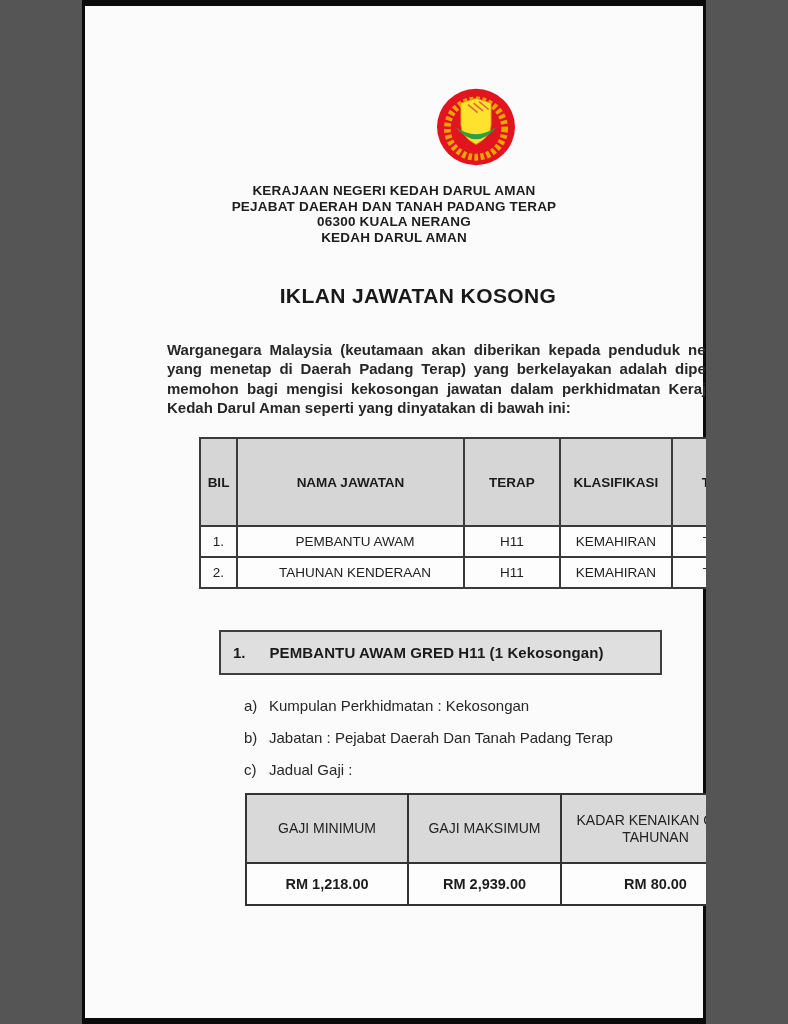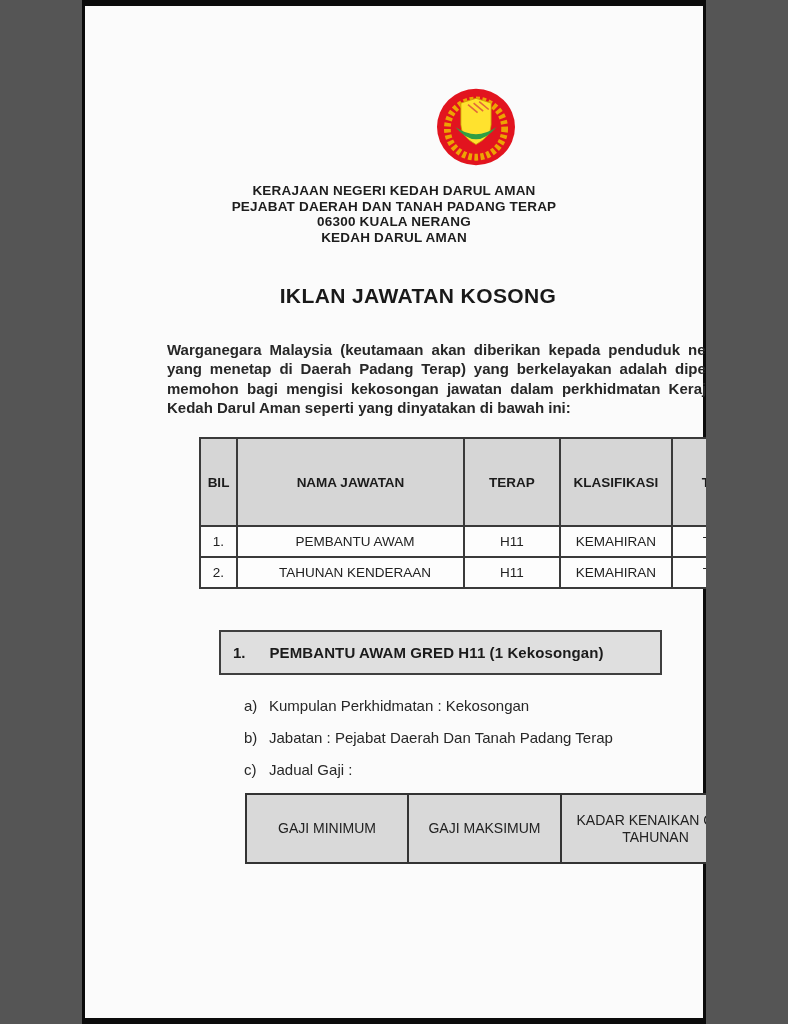--- a/index.html
+++ b/index.html
@@ -163,17 +163,22 @@
         <col style="width:162px">
           <col style="width:153px">
           <col style="width:189px">
       </colgroup>
       <tbody>
           <tr>
         <th>GAJI MINIMUM</th>
         <th>GAJI MAKSIMUM</th>
         <th>KADAR KENAIKAN GAJI TAHUNAN</th>
       </tr>
+      <tr>
+        <td>RM 1,218.00</td>
+        <td>RM 2,939.00</td>
+        <td>RM 80.00</td>
+      </tr>
     </tbody>
       </table>
 
   </div>
 </div>
 
 </body></html>

